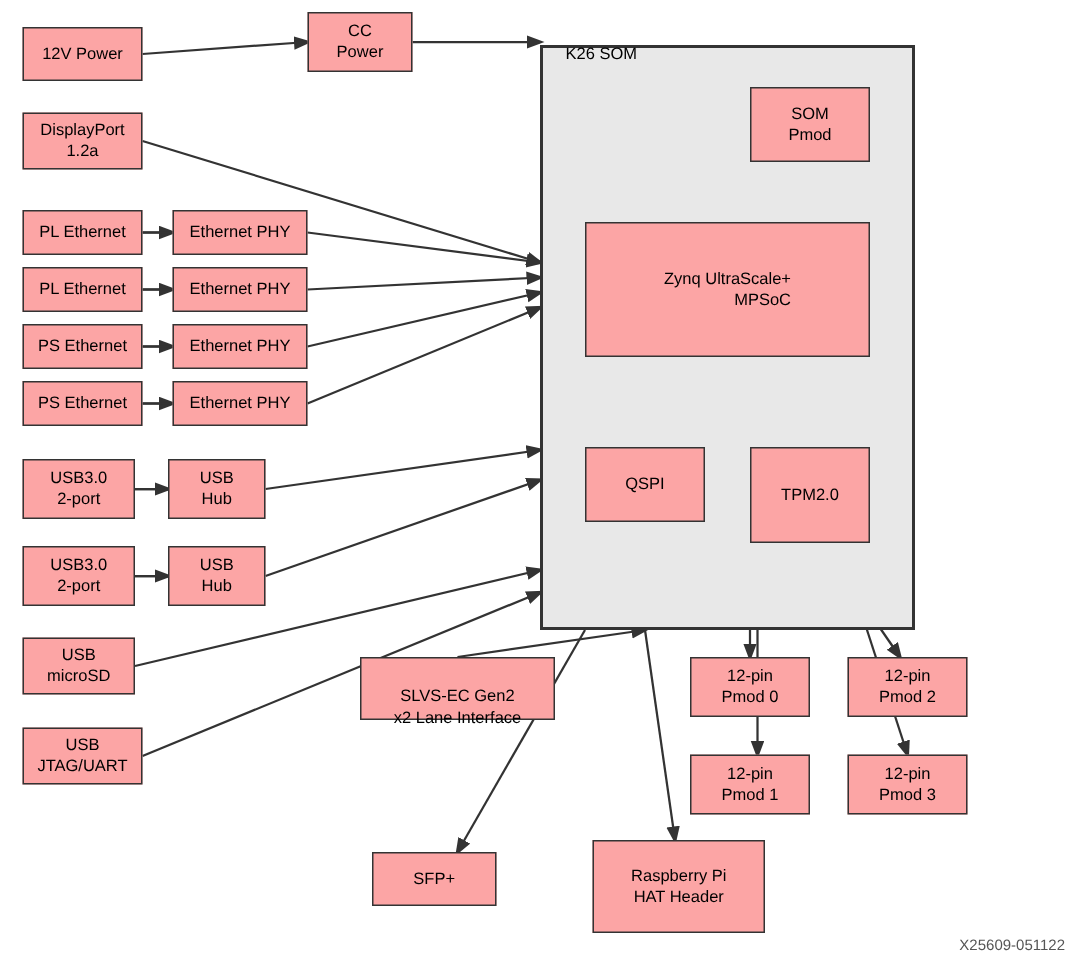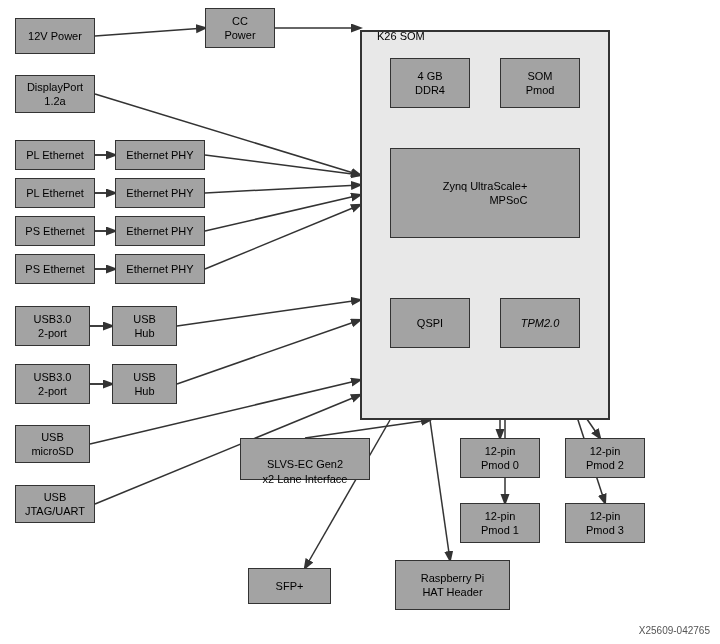--- a/index.html
+++ b/index.html
@@ -14,21 +14,21 @@
     }
     #diagram {
       position: relative;
       width: 720px;
       height: 644px;
       background: #fff;
     }
     .block {
       position: absolute;
       border: 1.5px solid #333;
-      background: #a3a3a3;
+      background: #fca5a5;
       display: flex;
       align-items: center;
       justify-content: center;
       text-align: center;
       line-height: 1.3;
       font-size: 11px;
     }
     .som-container {
       position: absolute;
       border: 2px solid #333;
@@ -186,21 +186,21 @@
 
   <div class="block" style="left:240px; top:438px; width:130px; height:42px;">
     <span style="white-space:pre-line;margin-top:25px;">SLVS-EC Gen2
 x2 Lane Interface</span>
   </div>
 
   <div class="block" style="left:248px; top:568px; width:83px; height:36px;">
     <span>SFP+</span>
   </div>
 
-  <div class="block" style="left:395px; top:560px; width:115px; height:50px;">
+  <div class="block" style="left:395px; top:560px; width:115px; height:62px;">
     <span style="white-space:pre-line;">Raspberry Pi
 HAT Header</span>
   </div>
 
   <div class="block" style="left:460px; top:438px; width:80px; height:40px;">
     <span style="white-space:pre-line;">12-pin
 Pmod 0</span>
   </div>
   <div class="block" style="left:460px; top:503px; width:80px; height:40px;">
     <span style="white-space:pre-line;">12-pin
@@ -208,33 +208,29 @@
   </div>
   <div class="block" style="left:565px; top:438px; width:80px; height:40px;">
     <span style="white-space:pre-line;">12-pin
 Pmod 2</span>
   </div>
   <div class="block" style="left:565px; top:503px; width:80px; height:40px;">
     <span style="white-space:pre-line;">12-pin
 Pmod 3</span>
   </div>
 
-  <div class="block" style="left:390px; top:58px; width:80px; height:50px;">
-    <span style="white-space:pre-line;">4 GB
-DDR4</span>
-  </div>
   <div class="block" style="left:500px; top:58px; width:80px; height:50px;">
     <span style="white-space:pre-line;">SOM
 Pmod</span>
   </div>
   <div class="block" style="left:390px; top:148px; width:190px; height:90px;text-align:right;">
     <span style="white-space:pre-line;">Zynq UltraScale+
 MPSoC</span>
   </div>
   <div class="block" style="left:390px; top:298px; width:80px; height:50px;">
     <span>QSPI</span>
   </div>
-  <div class="block" style="left:500px; top:298px; width:80px; height:50px;font-style:italic;">
+  <div class="block" style="left:500px; top:298px; width:80px; height:64px;">
     <span>TPM2.0</span>
   </div>
 
-  <div class="diagram-label" style="right:10px; bottom:8px;">X25609-042765</div>
+  <div class="diagram-label" style="right:10px; bottom:8px;">X25609-051122</div>
 </div>
 
 </body></html>

